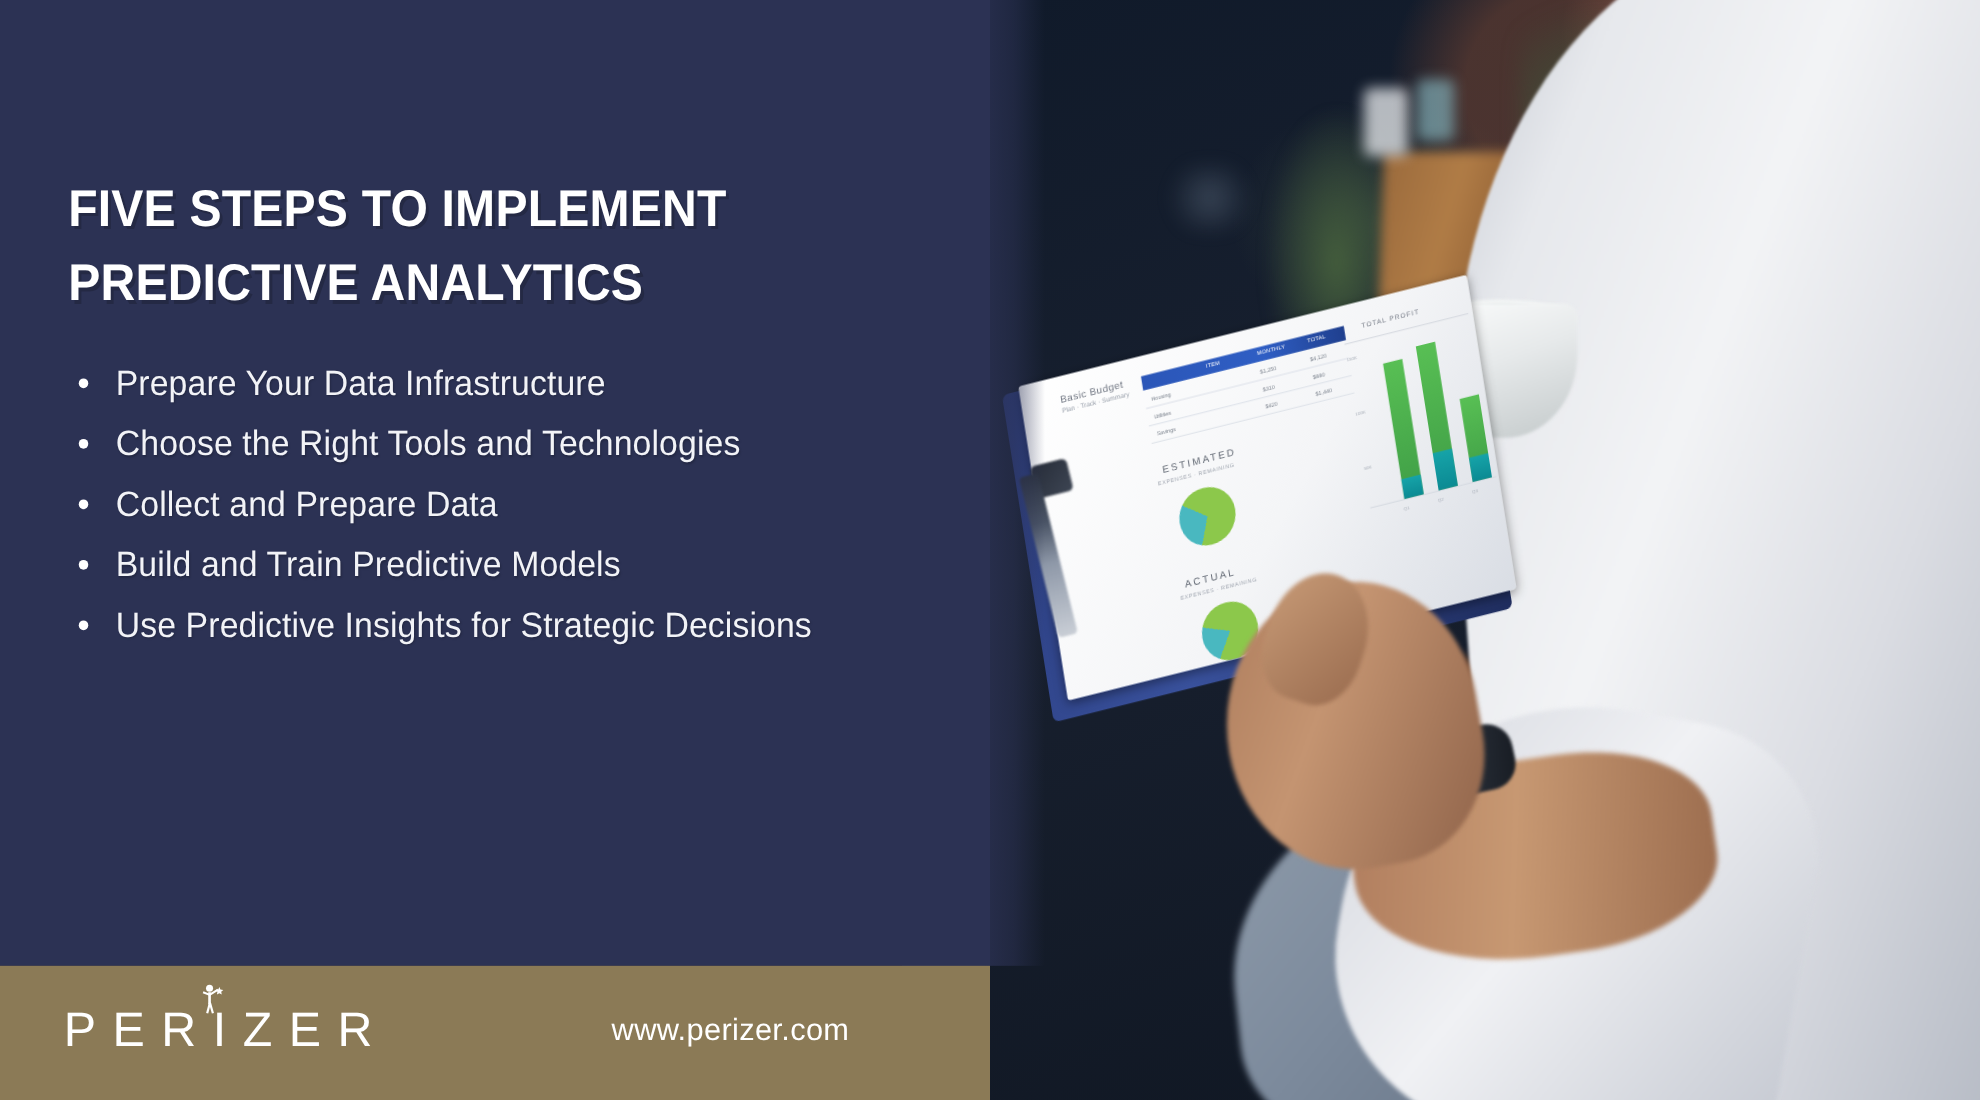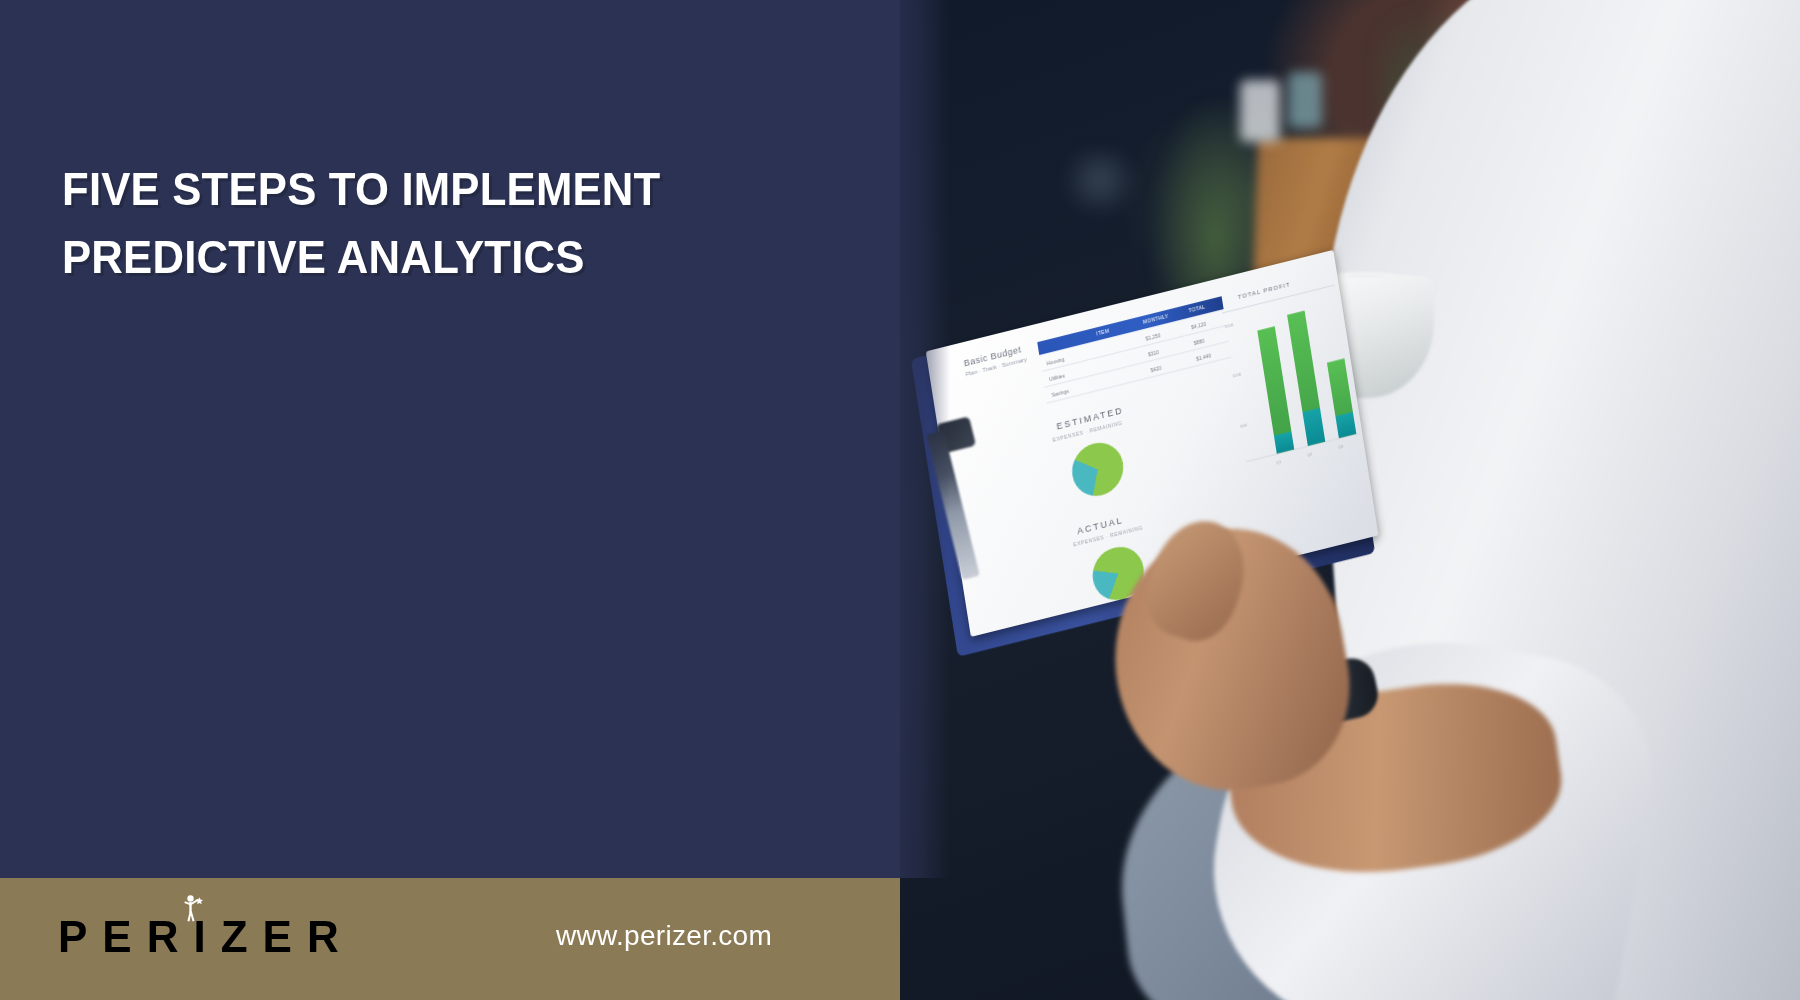--- a/index.html
+++ b/index.html
@@ -300,21 +300,21 @@
   
   .footer {
     position:absolute; left:0; top:878px; width:900px; height:122px;
     background:#8b7a56;
   }
   .logo {
     position:absolute; left:58px; top:32px;
     height:54px;
   }
   .logo-text {
-    font-size:44px; font-weight:bold; color:#000000;
+    font-size:44px; font-weight:normal; color:#ffffff;
     letter-spacing:15px;
     line-height:54px;
     font-family:"Liberation Sans", sans-serif;
   }
   .logo-figure {
     position:absolute; left:123px; top:-16px; width:26px; height:32px;
   }
   .url {
     position:absolute; left:556px; top:42px;
     font-size:28px; font-weight:300; color:#ffffff;
@@ -414,20 +414,27 @@
   </div>
 
   <div class="panel"></div>
   <div class="panel-fade"></div>
 
   <h1 class="title">
     <span>FIVE STEPS TO IMPLEMENT</span>
     <span class="l2">PREDICTIVE ANALYTICS</span>
   </h1>
 
+  <ul class="bullets">
+    <li>Prepare Your Data Infrastructure</li>
+    <li>Choose the Right Tools and Technologies</li>
+    <li>Collect and Prepare Data</li>
+    <li>Build and Train Predictive Models</li>
+    <li>Use Predictive Insights for Strategic Decisions</li>
+  </ul>
 
   <div class="footer">
     <div class="logo">
       <div class="logo-text">PERIZER</div>
       <svg class="logo-figure" viewBox="0 0 26 32">
         <circle cx="9.5" cy="4.5" r="3.2" fill="#ffffff"></circle>
         <rect x="8.3" y="8" width="2.4" height="11" fill="#ffffff"></rect>
         <rect x="8.8" y="17.5" width="2" height="10" fill="#ffffff" transform="rotate(14 9.8 17.5)"></rect>
         <rect x="8.8" y="17.5" width="2" height="10" fill="#ffffff" transform="rotate(-16 9.8 17.5)"></rect>
         <rect x="9.5" y="9.5" width="9" height="1.9" fill="#ffffff" transform="rotate(-32 9.5 10.4)"></rect>

